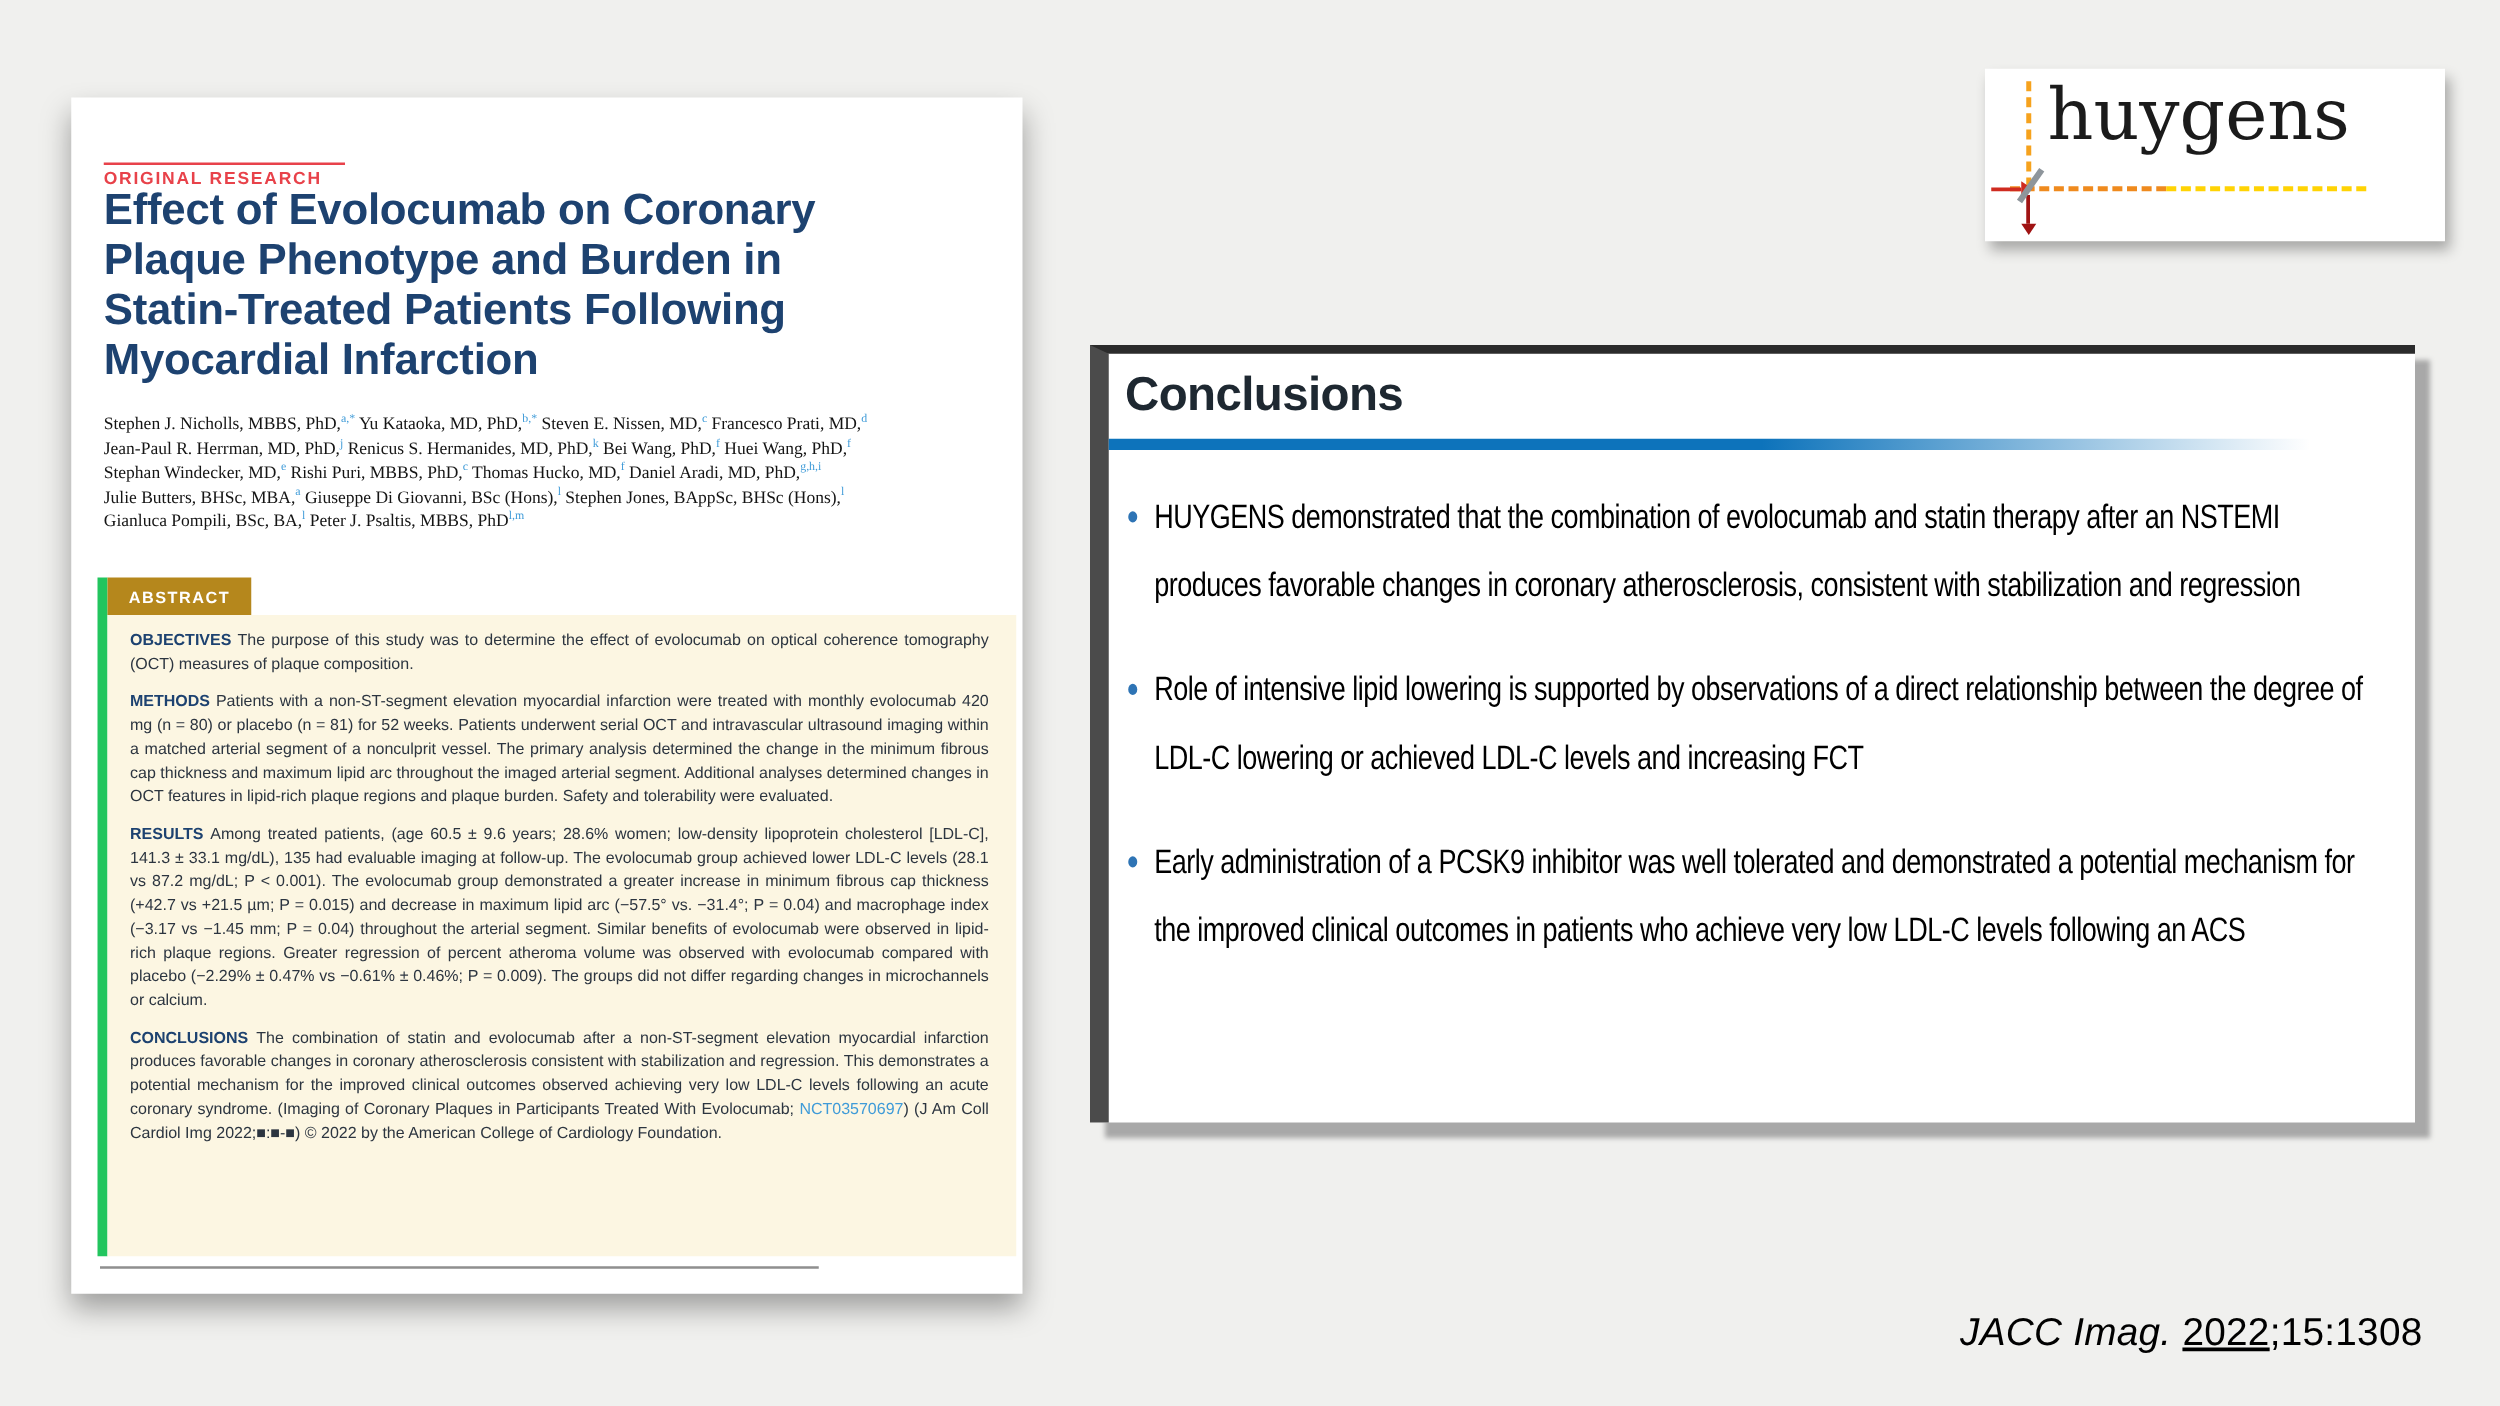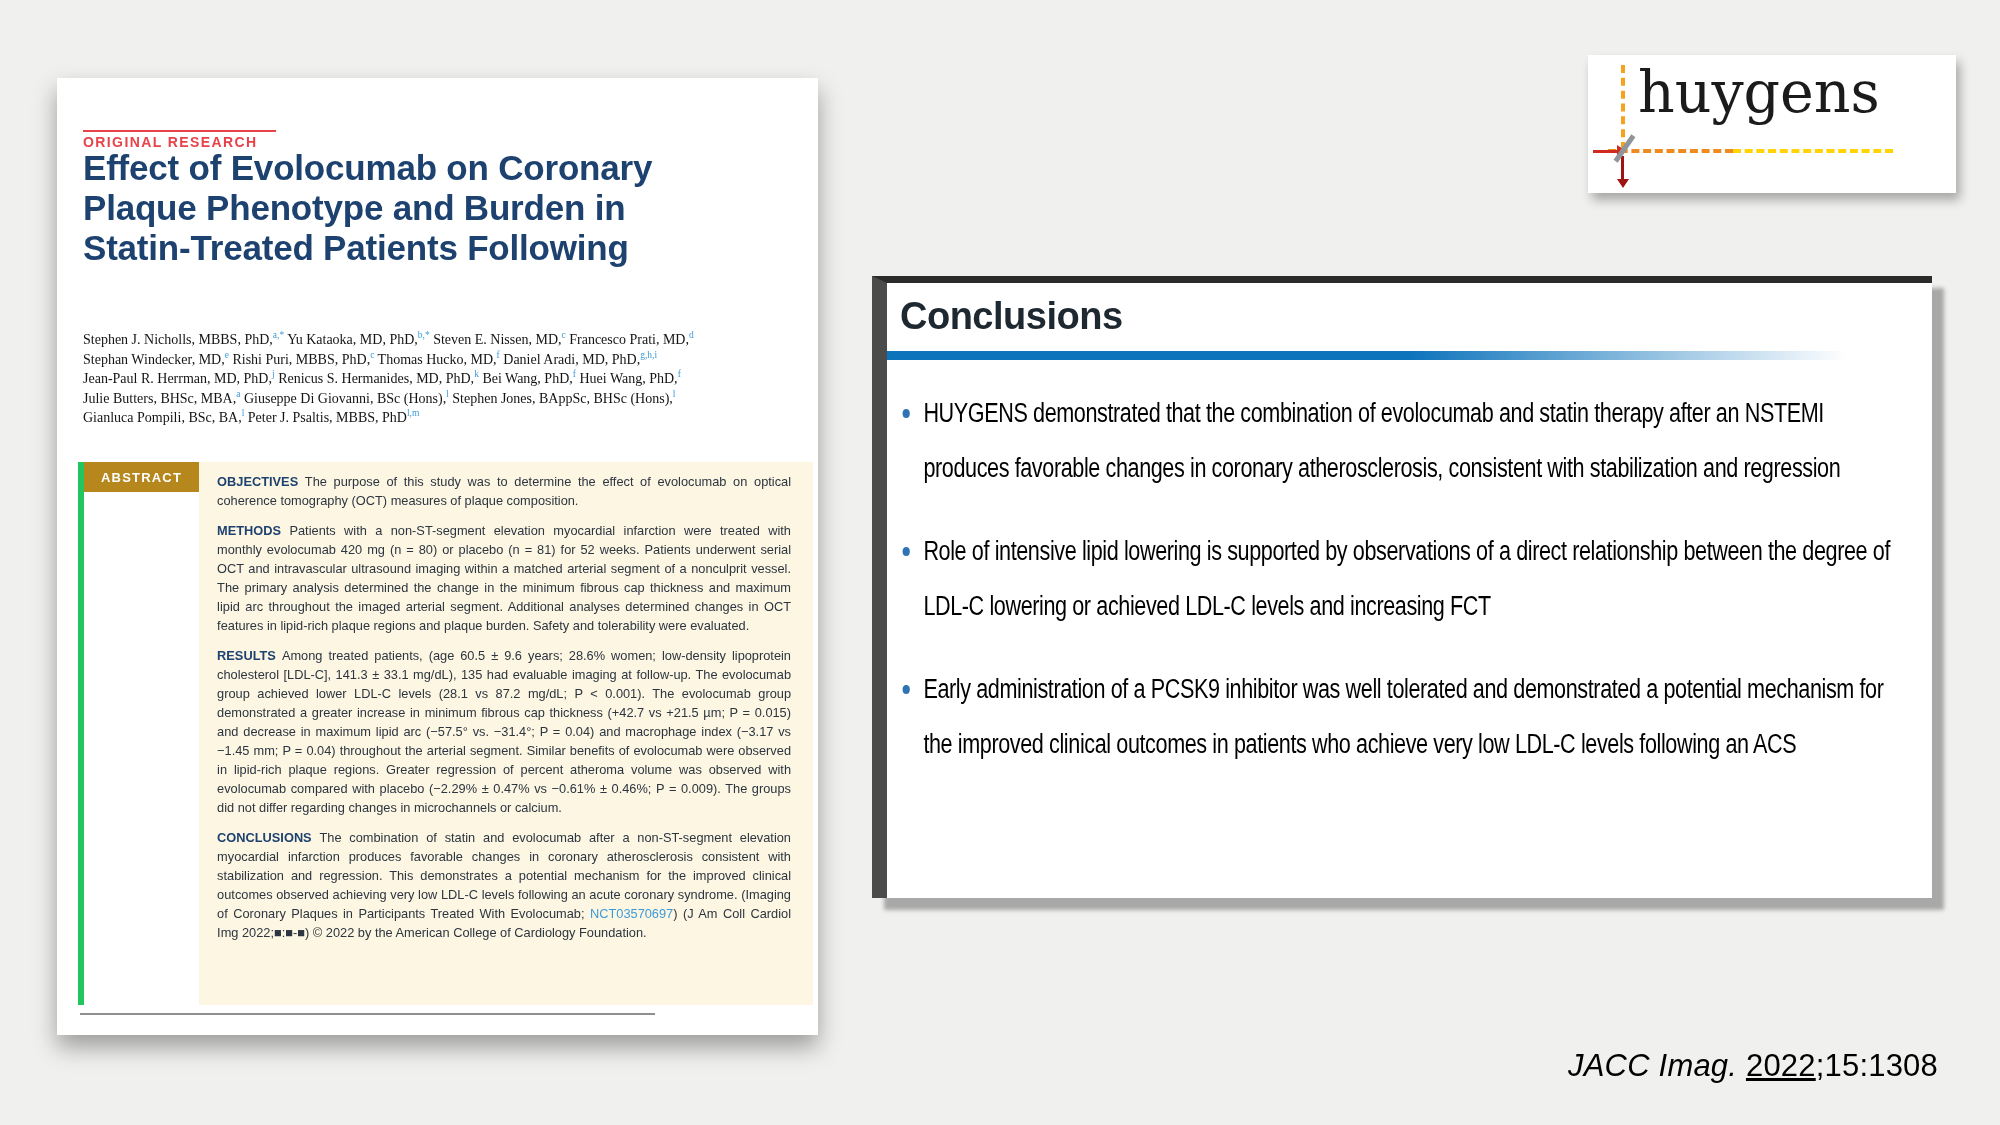--- a/index.html
+++ b/index.html
@@ -26,22 +26,22 @@
     color:#1d4270; font-size:35px; font-weight:bold; line-height:40px; letter-spacing:-0.2px;
   }
   .authors {
     position:absolute; left:26px; top:252px; width:720px;
     font-family:"Liberation Serif", serif; font-size:14px; line-height:19.5px; color:#141414;
   }
   .authors sup { color:#3f9bd8; font-size:9.5px; line-height:0; }
 
   .abstract-wrap {
     position:absolute; left:21px; top:384px; right:5px; bottom:30px;
-    border-left:6px solid #22c55e;
-    display:flex; flex-direction:row; align-items:flex-start;
+    border-left:8px solid #22c55e;
+    display:flex; flex-direction:column; align-items:flex-start;
   }
   .abstract-label {
     background:#b5871c; color:#ffffff; font-weight:bold; font-size:13px;
     letter-spacing:1.2px; padding:8px 17px 7px 17px;
   }
   .abstract-body {
     background:#fcf6e2; align-self:stretch; flex:1;
     padding:10px 22px 8px 18px; box-sizing:border-box;
   }
   .abstract-body p {
@@ -112,26 +112,27 @@
 <body>
 
 <div class="paper-panel">
   <div class="kicker">ORIGINAL RESEARCH</div>
   <div class="kicker-underline"></div>
 
   <div class="paper-title">
     <div>Effect of Evolocumab on Coronary</div>
     <div>Plaque Phenotype and Burden in</div>
     <div>Statin-Treated Patients Following</div>
+    <div>Myocardial Infarction</div>
   </div>
 
   <div class="authors">
       <div><span>Stephen J. Nicholls, MBBS, PhD,</span><sup>a,*</sup><span> Yu Kataoka, MD, PhD,</span><sup>b,*</sup><span> Steven E. Nissen, MD,</span><sup>c</sup><span> Francesco Prati, MD,</span><sup>d</sup></div>
+      <div><span>Jean-Paul R. Herrman, MD, PhD,</span><sup>j</sup><span> Renicus S. Hermanides, MD, PhD,</span><sup>k</sup><span> Bei Wang, PhD,</span><sup>f</sup><span> Huei Wang, PhD,</span><sup>f</sup></div>
       <div><span>Stephan Windecker, MD,</span><sup>e</sup><span> Rishi Puri, MBBS, PhD,</span><sup>c</sup><span> Thomas Hucko, MD,</span><sup>f</sup><span> Daniel Aradi, MD, PhD,</span><sup>g,h,i</sup></div>
-      <div><span>Jean-Paul R. Herrman, MD, PhD,</span><sup>j</sup><span> Renicus S. Hermanides, MD, PhD,</span><sup>k</sup><span> Bei Wang, PhD,</span><sup>f</sup><span> Huei Wang, PhD,</span><sup>f</sup></div>
       <div><span>Julie Butters, BHSc, MBA,</span><sup>a</sup><span> Giuseppe Di Giovanni, BSc (Hons),</span><sup>l</sup><span> Stephen Jones, BAppSc, BHSc (Hons),</span><sup>l</sup></div>
       <div><span>Gianluca Pompili, BSc, BA,</span><sup>l</sup><span> Peter J. Psaltis, MBBS, PhD</span><sup>l,m</sup></div>
     </div>
 
   <div class="abstract-wrap">
     <div class="abstract-label">ABSTRACT</div>
     <div class="abstract-body">
         <p><span class="lead">OBJECTIVES </span><span>The purpose of this study was to determine the effect of evolocumab on optical coherence tomography (OCT) measures of plaque composition.</span></p>
         <p><span class="lead">METHODS </span><span>Patients with a non-ST-segment elevation myocardial infarction were treated with monthly evolocumab 420 mg (n = 80) or placebo (n = 81) for 52 weeks. Patients underwent serial OCT and intravascular ultrasound imaging within a matched arterial segment of a nonculprit vessel. The primary analysis determined the change in the minimum fibrous cap thickness and maximum lipid arc throughout the imaged arterial segment. Additional analyses determined changes in OCT features in lipid-rich plaque regions and plaque burden. Safety and tolerability were evaluated.</span></p>
         <p><span class="lead">RESULTS </span><span>Among treated patients, (age 60.5 ± 9.6 years; 28.6% women; low-density lipoprotein cholesterol [LDL-C], 141.3 ± 33.1 mg/dL), 135 had evaluable imaging at follow-up. The evolocumab group achieved lower LDL-C levels (28.1 vs 87.2 mg/dL; P &lt; 0.001). The evolocumab group demonstrated a greater increase in minimum fibrous cap thickness (+42.7 vs +21.5 µm; P = 0.015) and decrease in maximum lipid arc (−57.5° vs. −31.4°; P = 0.04) and macrophage index (−3.17 vs −1.45 mm; P = 0.04) throughout the arterial segment. Similar benefits of evolocumab were observed in lipid-rich plaque regions. Greater regression of percent atheroma volume was observed with evolocumab compared with placebo (−2.29% ± 0.47% vs −0.61% ± 0.46%; P = 0.009). The groups did not differ regarding changes in microchannels or calcium.</span></p>

